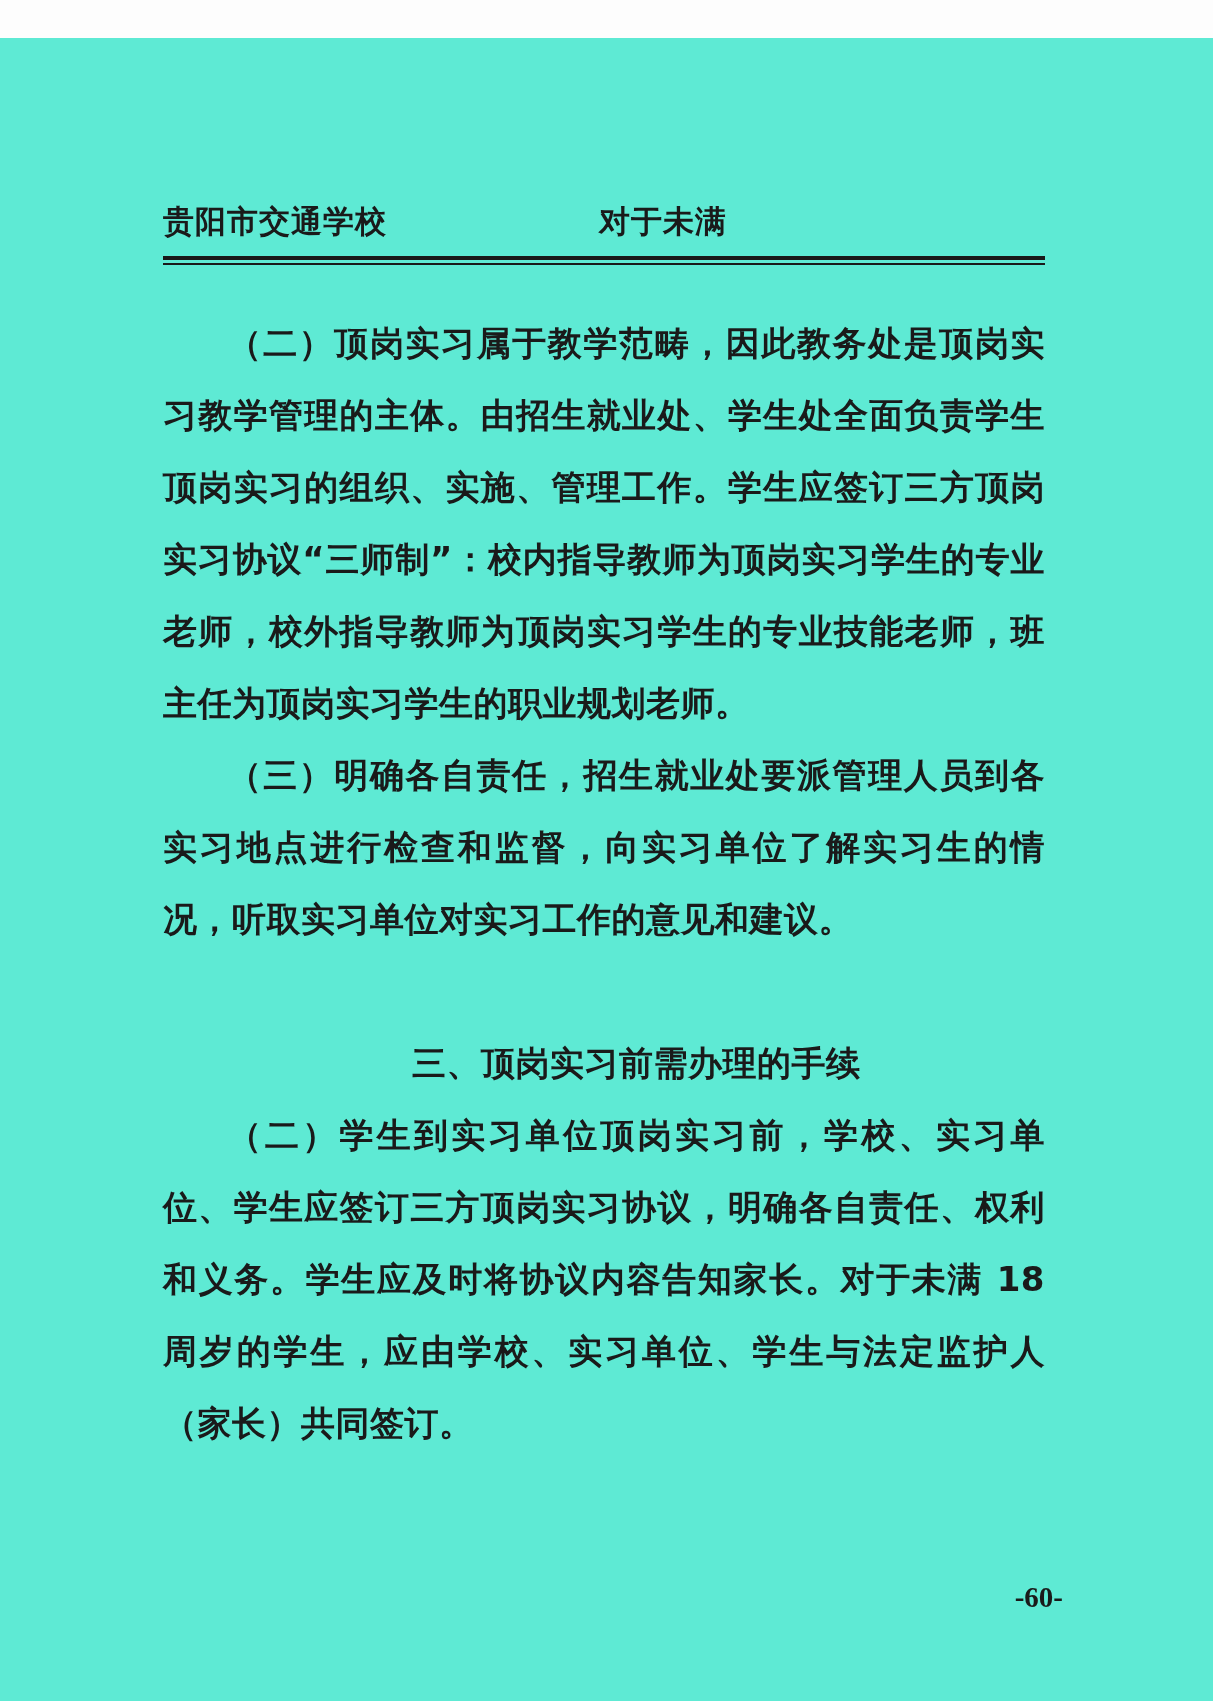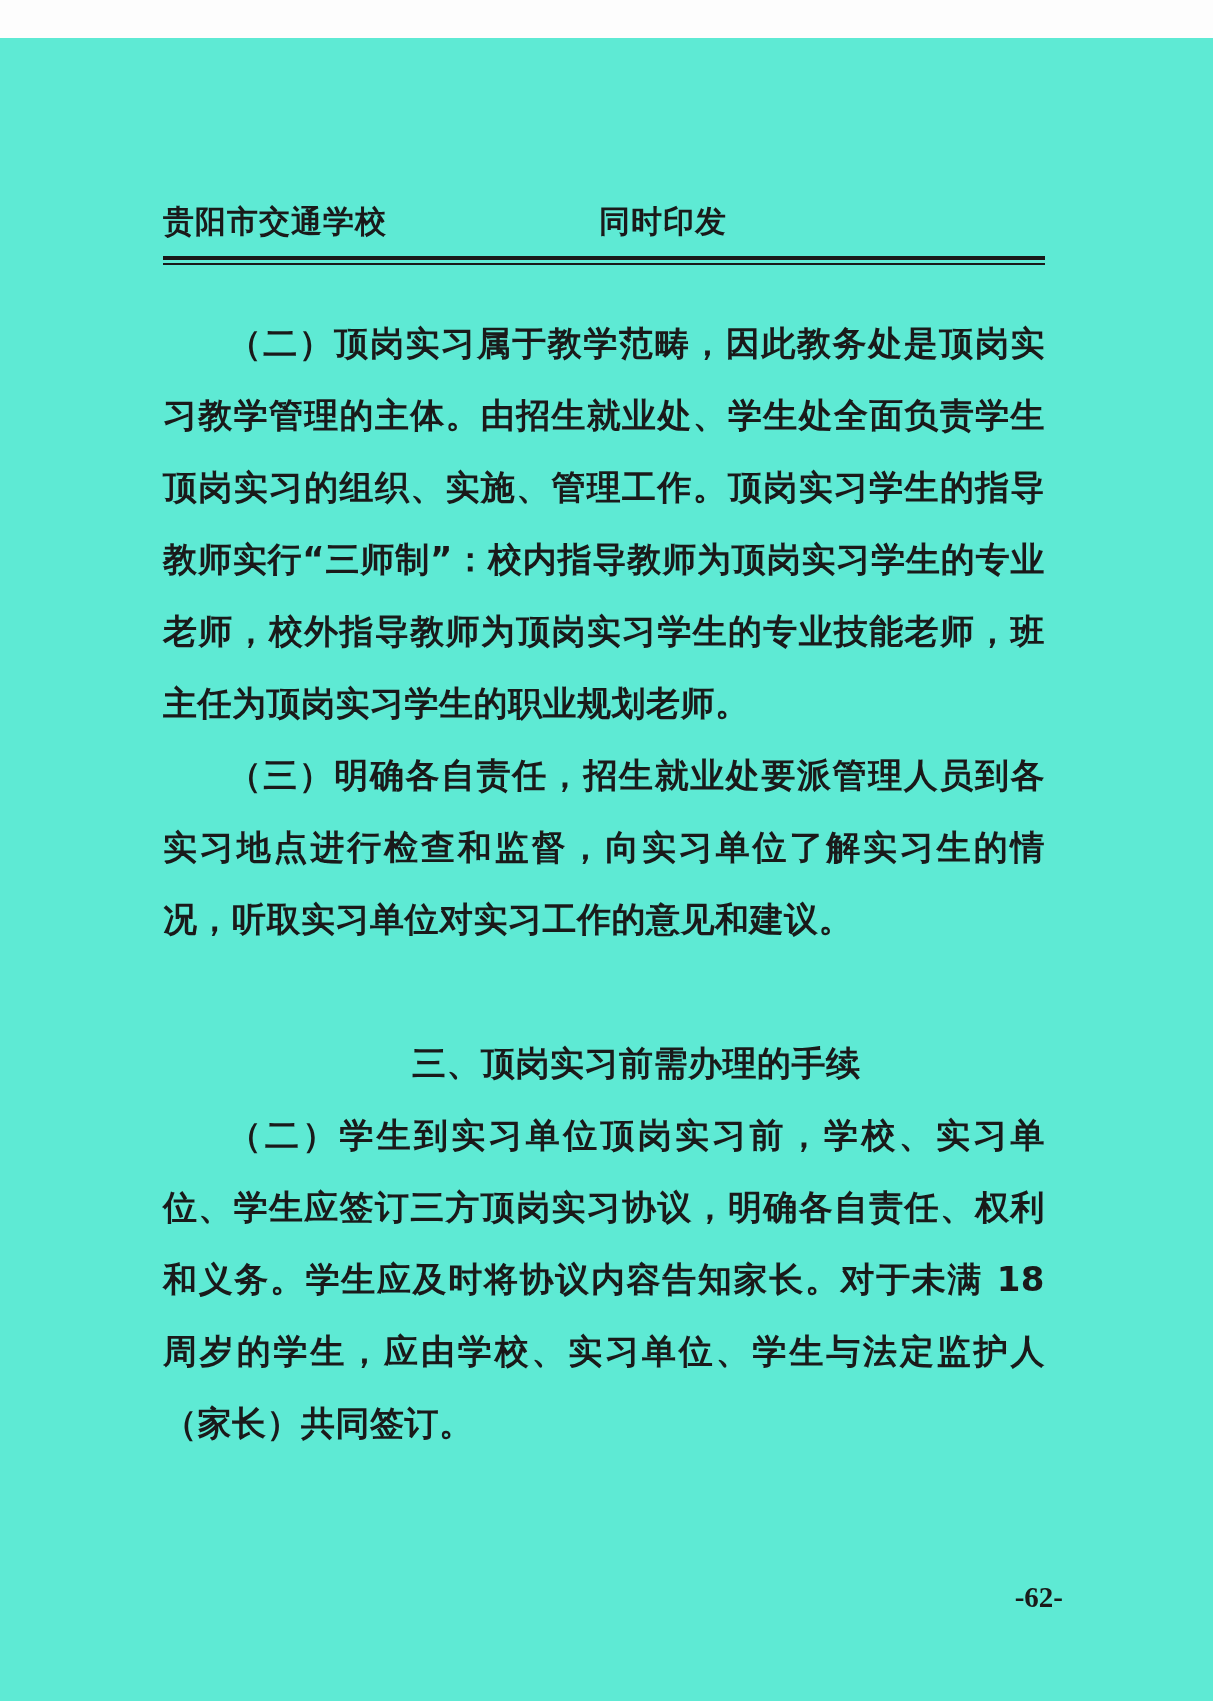--- a/index.html
+++ b/index.html
@@ -71,32 +71,32 @@
 </style>
 </head>
 <body>
 
 <div class="page">
 
   <div class="content-col">
 
     <div class="header">
       <span class="school-name">贵阳市交通学校</span>
-      <span class="handbook-title">同时印发</span>
+      <span class="handbook-title">对于未满</span>
     </div>
 
     <div class="header-rule"></div>
 
     <div class="body-text">
-      <p class="para">（二）顶岗实习属于教学范畴，因此教务处是顶岗实习教学管理的主体。由招生就业处、学生处全面负责学生顶岗实习的组织、实施、管理工作。顶岗实习学生的指导教师实行“三师制”：校内指导教师为顶岗实习学生的专业老师，校外指导教师为顶岗实习学生的专业技能老师，班主任为顶岗实习学生的职业规划老师。</p>
+      <p class="para">（二）顶岗实习属于教学范畴，因此教务处是顶岗实习教学管理的主体。由招生就业处、学生处全面负责学生顶岗实习的组织、实施、管理工作。学生应签订三方顶岗实习协议“三师制”：校内指导教师为顶岗实习学生的专业老师，校外指导教师为顶岗实习学生的专业技能老师，班主任为顶岗实习学生的职业规划老师。</p>
       <p class="para">（三）明确各自责任，招生就业处要派管理人员到各实习地点进行检查和监督，向实习单位了解实习生的情况，听取实习单位对实习工作的意见和建议。</p>
 
       <p class="section-heading">三、顶岗实习前需办理的手续</p>
 
       <p class="para">（二）学生到实习单位顶岗实习前，学校、实习单位、学生应签订三方顶岗实习协议，明确各自责任、权利和义务。学生应及时将协议内容告知家长。对于未满 18 周岁的学生，应由学校、实习单位、学生与法定监护人（家长）共同签订。</p>
 
     </div>
 
   </div>
 
-  <div class="page-number">-62-</div>
+  <div class="page-number">-60-</div>
 
 </div>
 
 </body></html>

